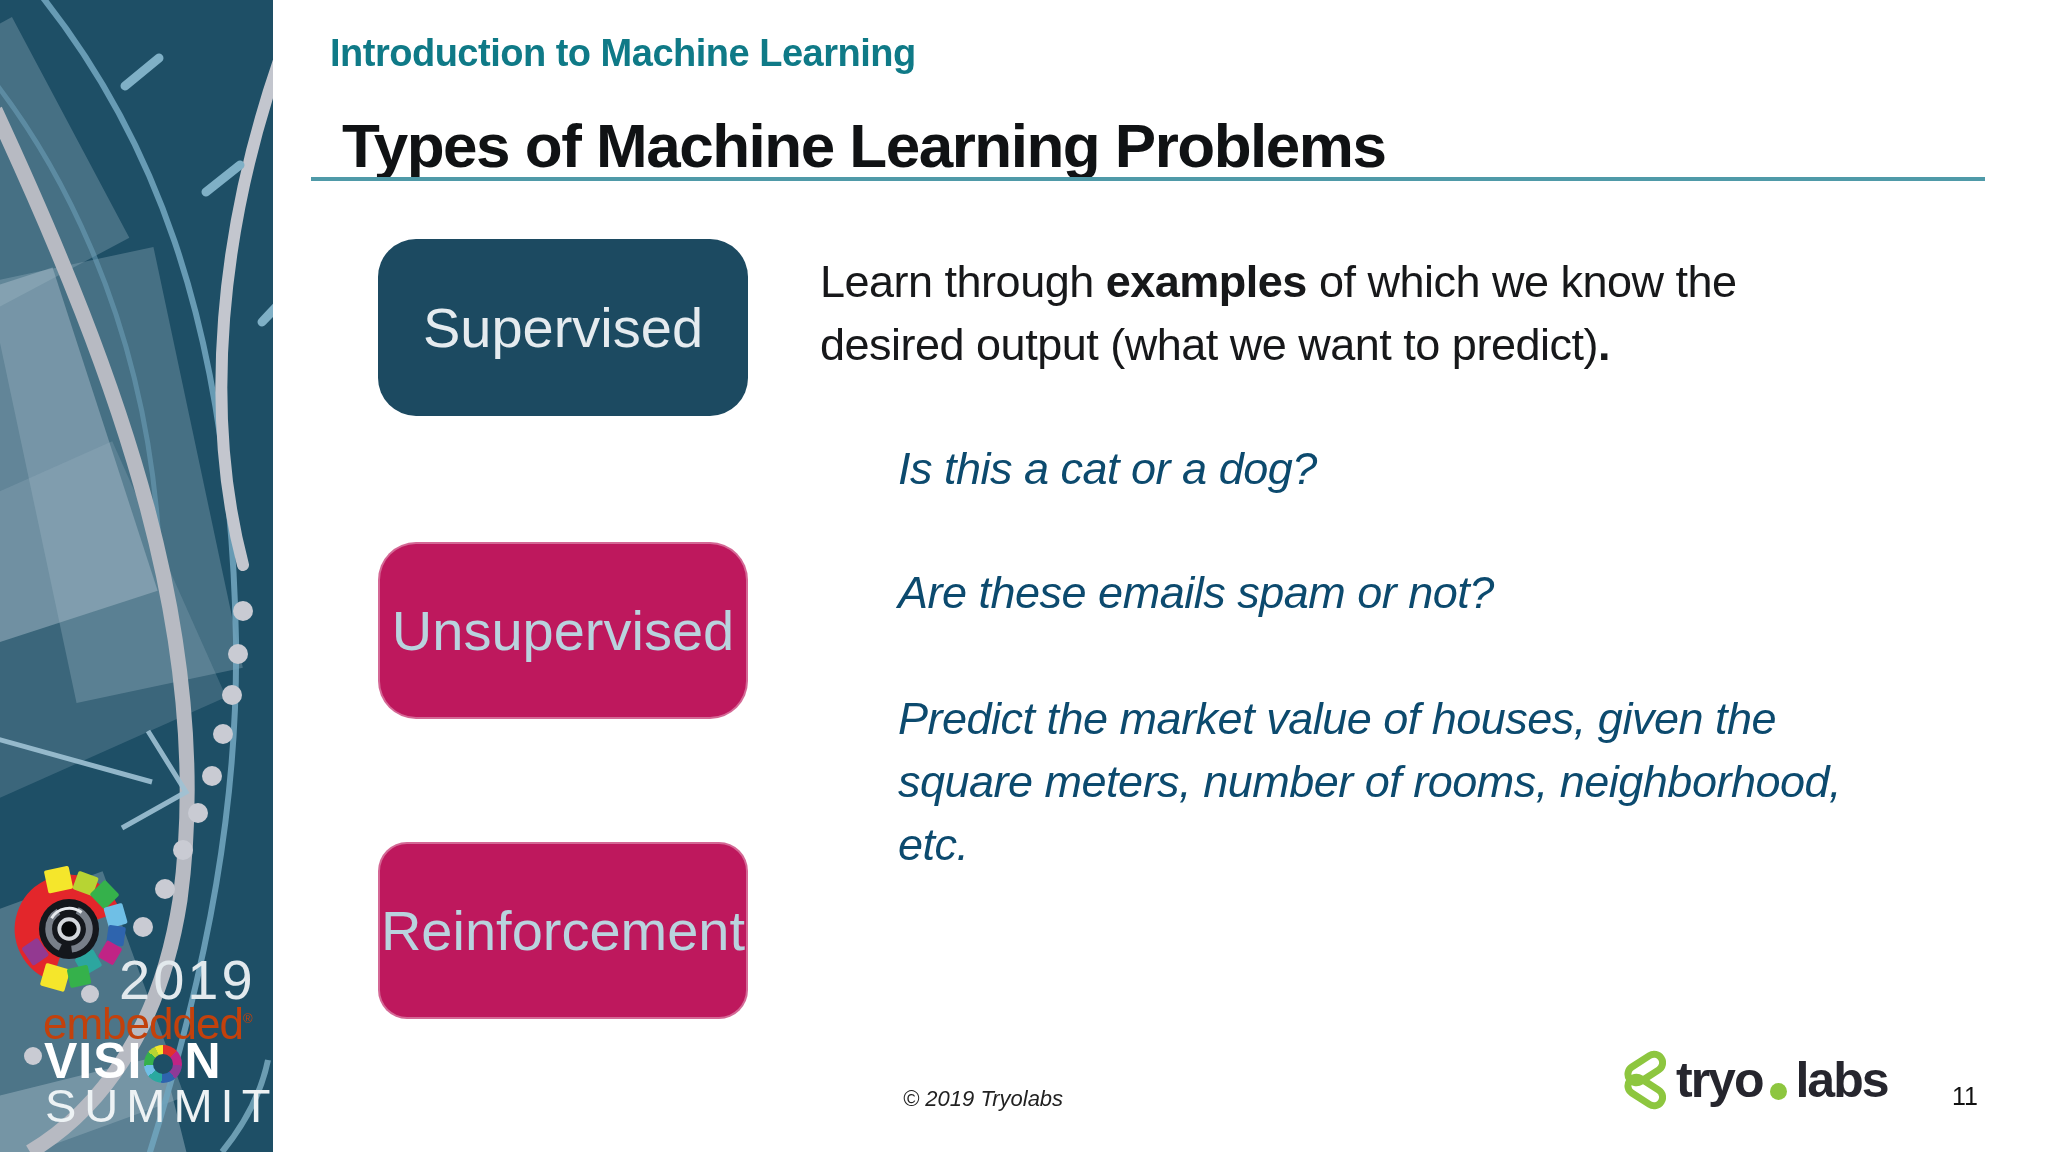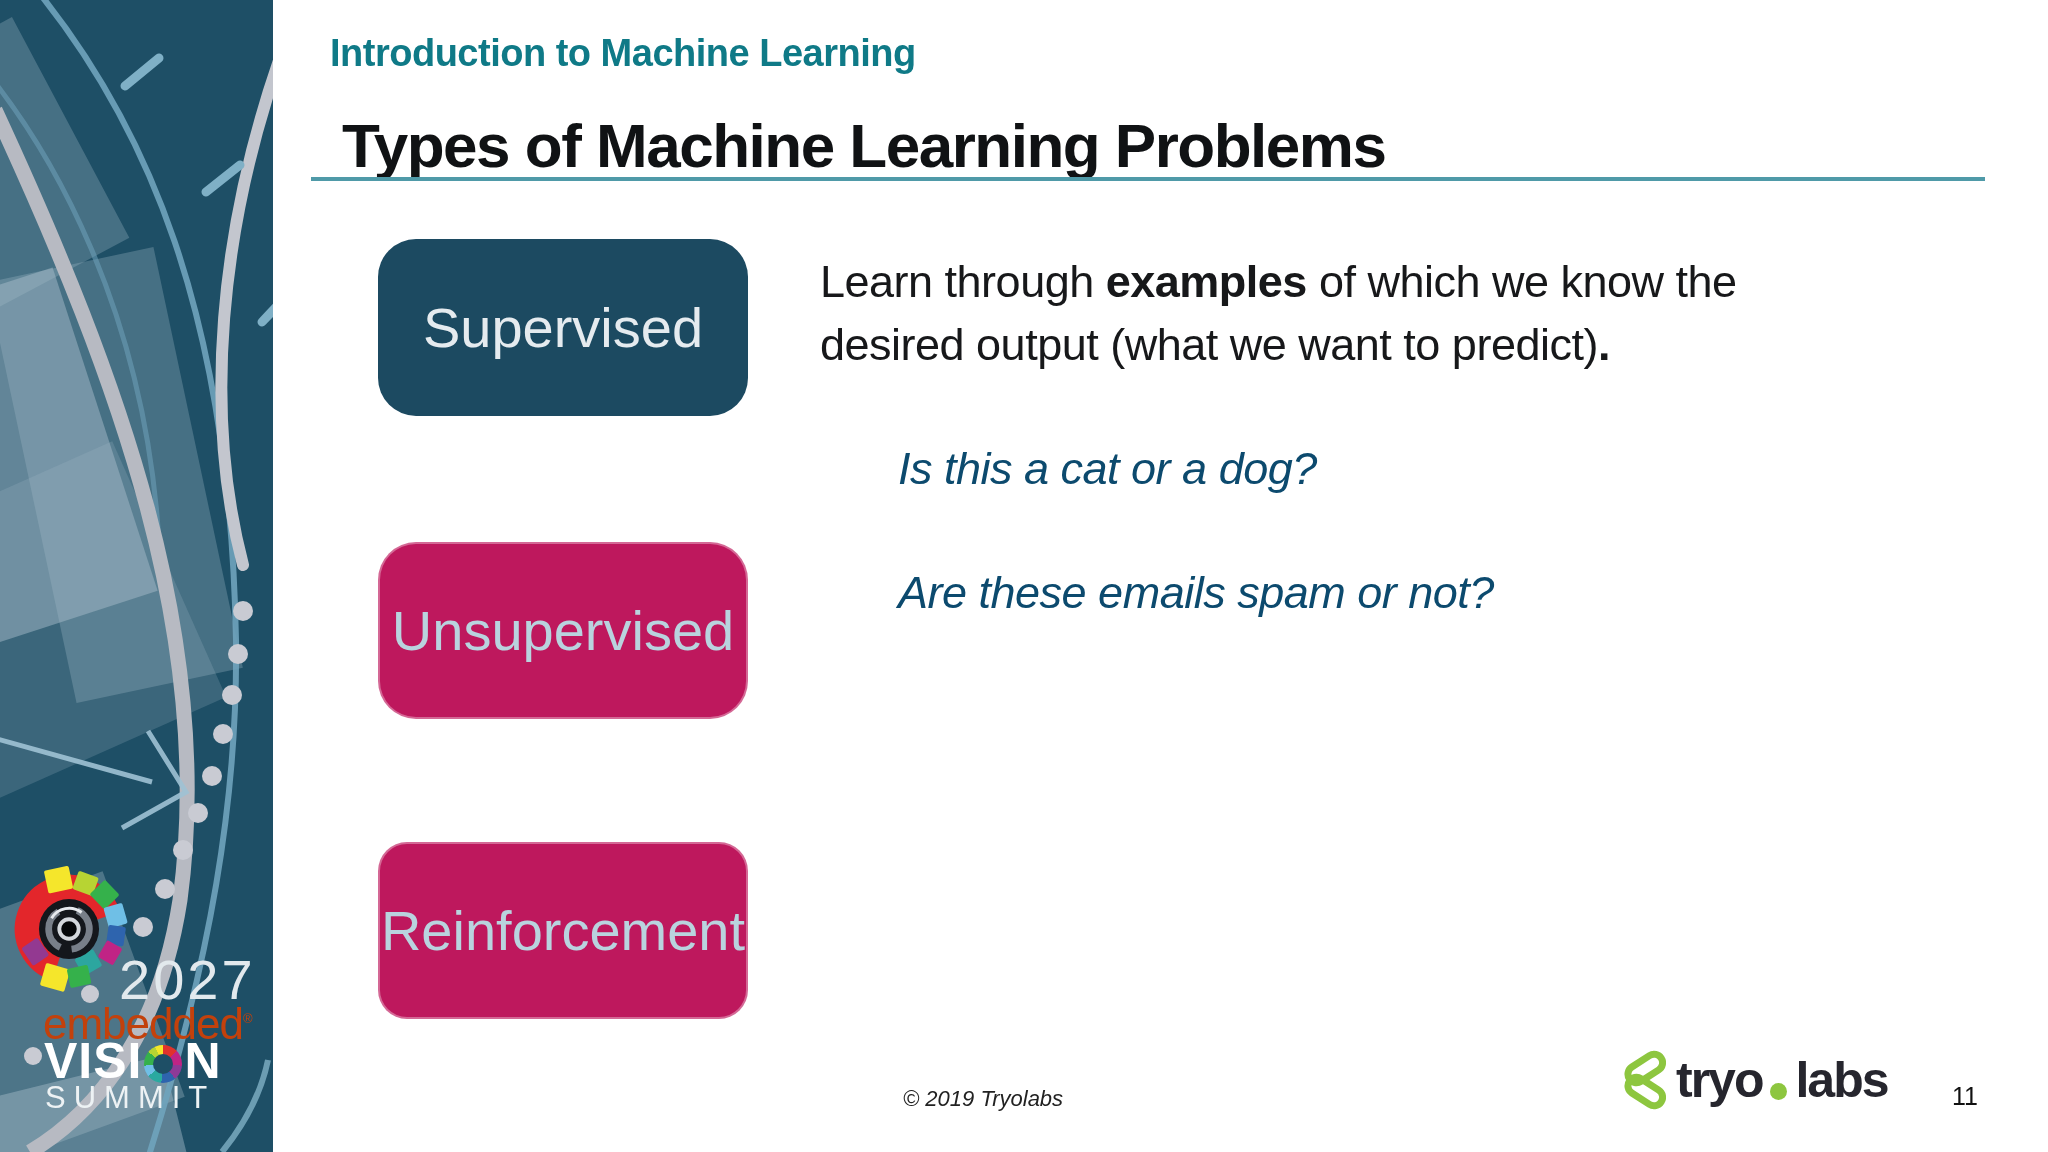--- a/index.html
+++ b/index.html
@@ -18,21 +18,21 @@
     color:#c2410c;line-height:1;letter-spacing:-1px;}
   .logo-embedded .reg{font-size:13px;vertical-align:super;}
   .logo-vision{position:absolute;left:44px;top:176px;font-size:50px;font-weight:700;
     color:#ffffff;line-height:1;letter-spacing:1px;white-space:nowrap;}
   .o-ring{display:inline-block;width:38px;height:38px;border-radius:50%;margin:0 2px;
     vertical-align:-5px;background:#C02485;position:relative;
     background:conic-gradient(#E0332C 0 45deg,#C02485 45deg 95deg,#8E3A97 95deg 140deg,
       #2E64AE 140deg 185deg,#2AA9A0 185deg 230deg,#6FBFE6 230deg 265deg,
       #35B14B 265deg 310deg,#B7D433 310deg 335deg,#F5E62B 335deg 360deg);}
   .o-ring::after{content:"";position:absolute;inset:9px;border-radius:50%;background:#1E4F66;}
-  .logo-summit{position:absolute;left:45px;top:222px;font-size:31px;font-weight:400;
+  .logo-summit{position:absolute;left:45px;top:222px;font-size:47px;font-weight:400;
     color:#EDF2F4;line-height:1;letter-spacing:8px;text-align:center;}
   
   .kicker{position:absolute;left:330px;top:32px;font-size:38px;font-weight:700;
     color:#0F7A87;letter-spacing:-0.5px;}
   .title{position:absolute;left:324px;top:92px;font-size:62px;font-weight:700;
     color:#101214;letter-spacing:-1.5px;white-space:nowrap;}
   .rule{position:absolute;left:311px;top:177px;width:1674px;height:4px;background:#4F9AA8;}
   
   .cat-box{position:absolute;left:378px;width:370px;height:177px;border-radius:38px;
     display:flex;align-items:center;justify-content:center;font-size:56px;box-sizing:border-box;}
@@ -119,40 +119,43 @@
             <rect x="-13" y="-64" width="26" height="24" rx="2" fill="#F5E62B" transform="rotate(196)"></rect>
             <rect x="-11" y="-52" width="22" height="20" rx="2" fill="#8E3A97" transform="rotate(236)" opacity="0.95"></rect>
             <rect x="-11" y="-60" width="22" height="20" rx="2" fill="#35B14B" transform="rotate(168)"></rect>
           </g>
           <circle r="31" fill="#14171C"></circle>
           <circle r="21" fill="none" stroke="#787F89" stroke-width="7" stroke-dasharray="30 12 45 20"></circle>
           <circle r="10" fill="#06080A" stroke="#D4D8DD" stroke-width="4"></circle>
           <path d="M -18 -11 A 21 21 0 0 1 13 -17" stroke="#E8EBEF" stroke-width="3" fill="none"></path>
         </g>
       </svg>
-      <div class="logo-year">2027</div>
+      <div class="logo-year">2019</div>
       <div class="logo-embedded"><span>embedded</span><span class="reg">®</span></div>
       <div class="logo-vision"><span>VISI</span><span class="o-ring"></span><span>N</span></div>
       <div class="logo-summit">SUMMIT</div>
     </div>
   </aside>
 
   <div class="kicker">Introduction to Machine Learning</div>
   <h1 class="title" style="margin:18px;">Types of Machine Learning Problems</h1>
   <div class="rule"></div>
 
   <div class="cat-box cat-active">Supervised</div>
   <div class="cat-box cat-inactive cat-2">Unsupervised</div>
   <div class="cat-box cat-inactive cat-3">Reinforcement</div>
 
   <p class="intro" style="margin:0;"><span>Learn through </span><span class="b">examples</span><span> of which we know the
 desired output (what we want to predict)</span><span class="b">.</span></p>
 
   <div class="example ex-1">Is this a cat or a dog?</div>
   <div class="example ex-2">Are these emails spam or not?</div>
+  <div class="example ex-3">Predict the market value of houses, given the
+square meters, number of rooms, neighborhood,
+etc.</div>
 
   <div class="copyright">© 2019 Tryolabs</div>
 
   <div class="brand">
     <svg class="brand-icon" width="44" height="60" viewBox="0 0 44 60">
       <g fill="none" stroke="#8DC63F" stroke-width="7">
         <rect x="4" y="10" width="38" height="17" rx="8.5" transform="rotate(-33 23 18)"></rect>
         <rect x="4" y="33" width="38" height="17" rx="8.5" transform="rotate(33 23 42)"></rect>
       </g>
     </svg>

